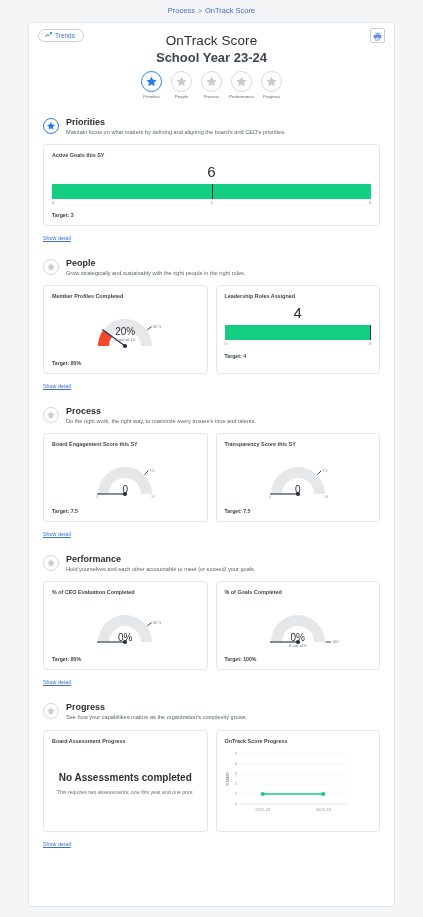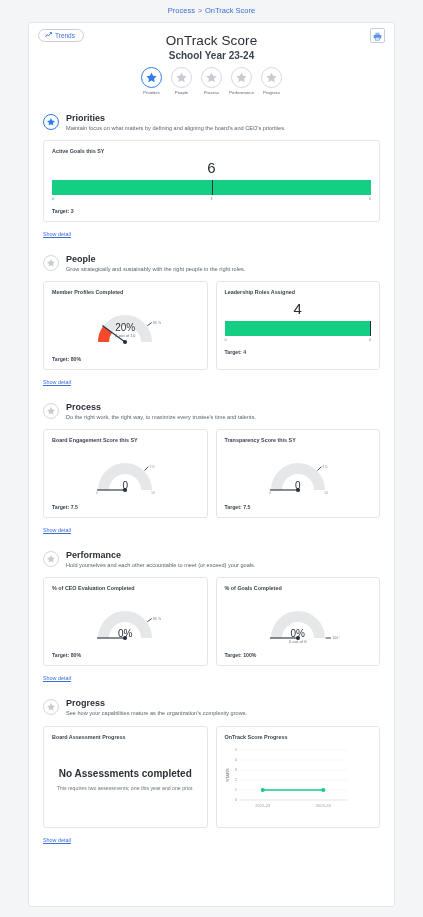--- a/index.html
+++ b/index.html
@@ -42,21 +42,21 @@
     font-size: 6.5px; color: #3b6fd4;
   }
   .print-btn {
     position: absolute; right: 9px; top: 5px;
     width: 15px; height: 15px;
     border: 1px solid #c9ced6; border-radius: 2px;
     background: #fff; cursor: pointer;
     display: flex; align-items: center; justify-content: center;
   }
   .title { text-align: center; font-size: 13.5px; color: #2b2f36; font-weight: 400; letter-spacing: .1px; }
-  .subtitle { text-align: center; font-size: 10px; color: #3c4450; margin-top: 2px; font-weight: 700; }
+  .subtitle { text-align: center; font-size: 13px; color: #3c4450; margin-top: 2px; font-weight: 700; }
 
   
   .stars { display: flex; justify-content: center; gap: 4px; margin-top: 6px; }
   .star-item { width: 26px; display: flex; flex-direction: column; align-items: center; cursor: pointer; }
   .star-circle {
     width: 21px; height: 21px; border-radius: 50%;
     border: 1.6px solid #d4d8de;
     display: flex; align-items: center; justify-content: center;
     background: #fff;
   }

